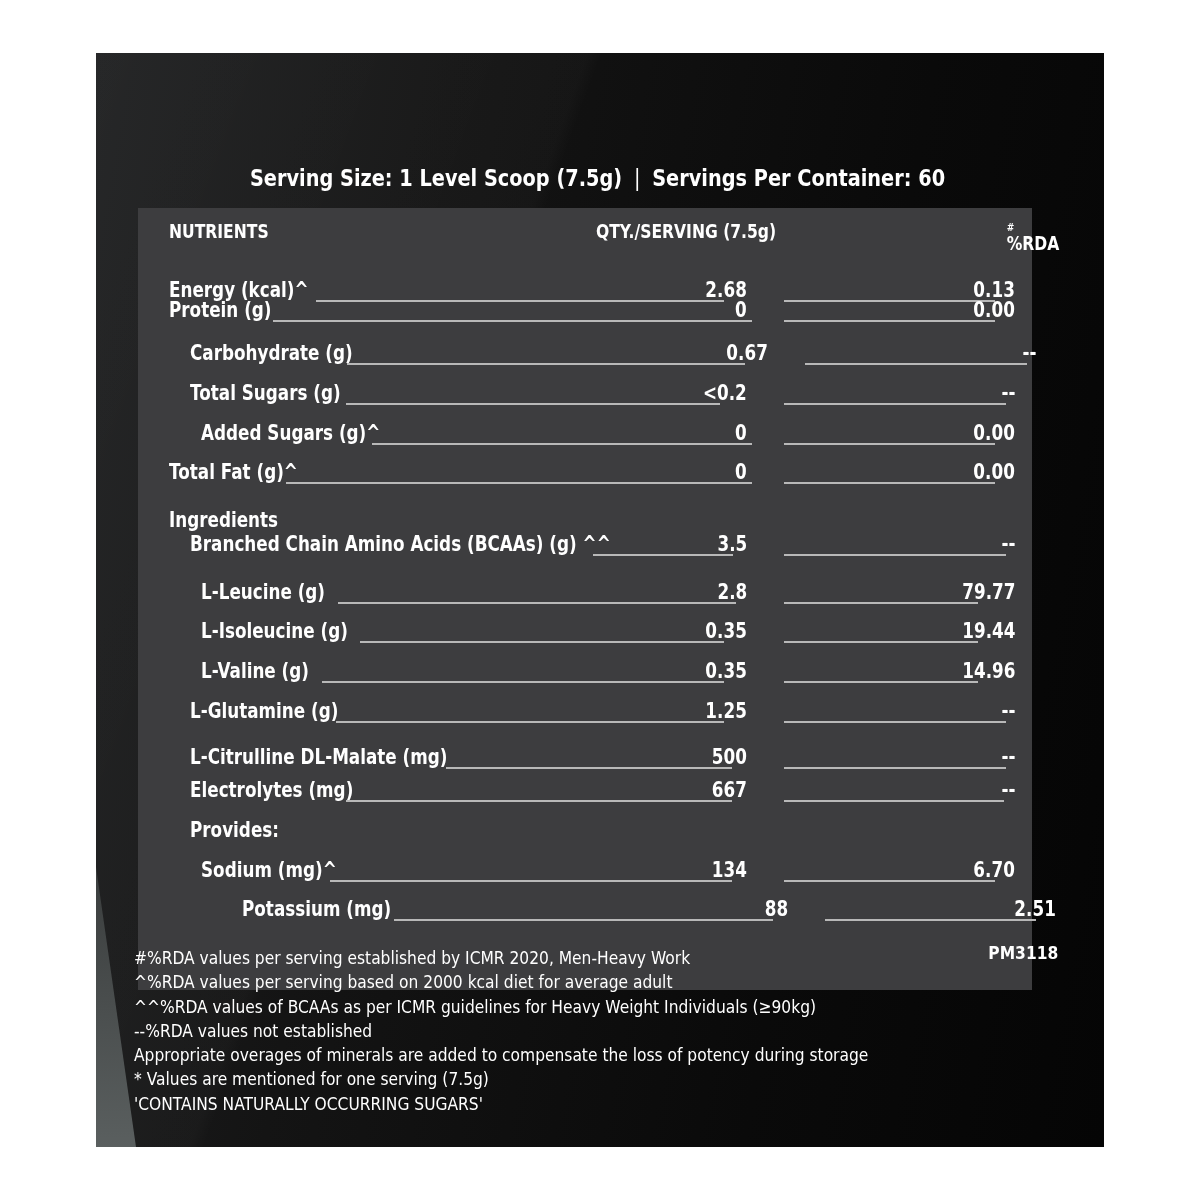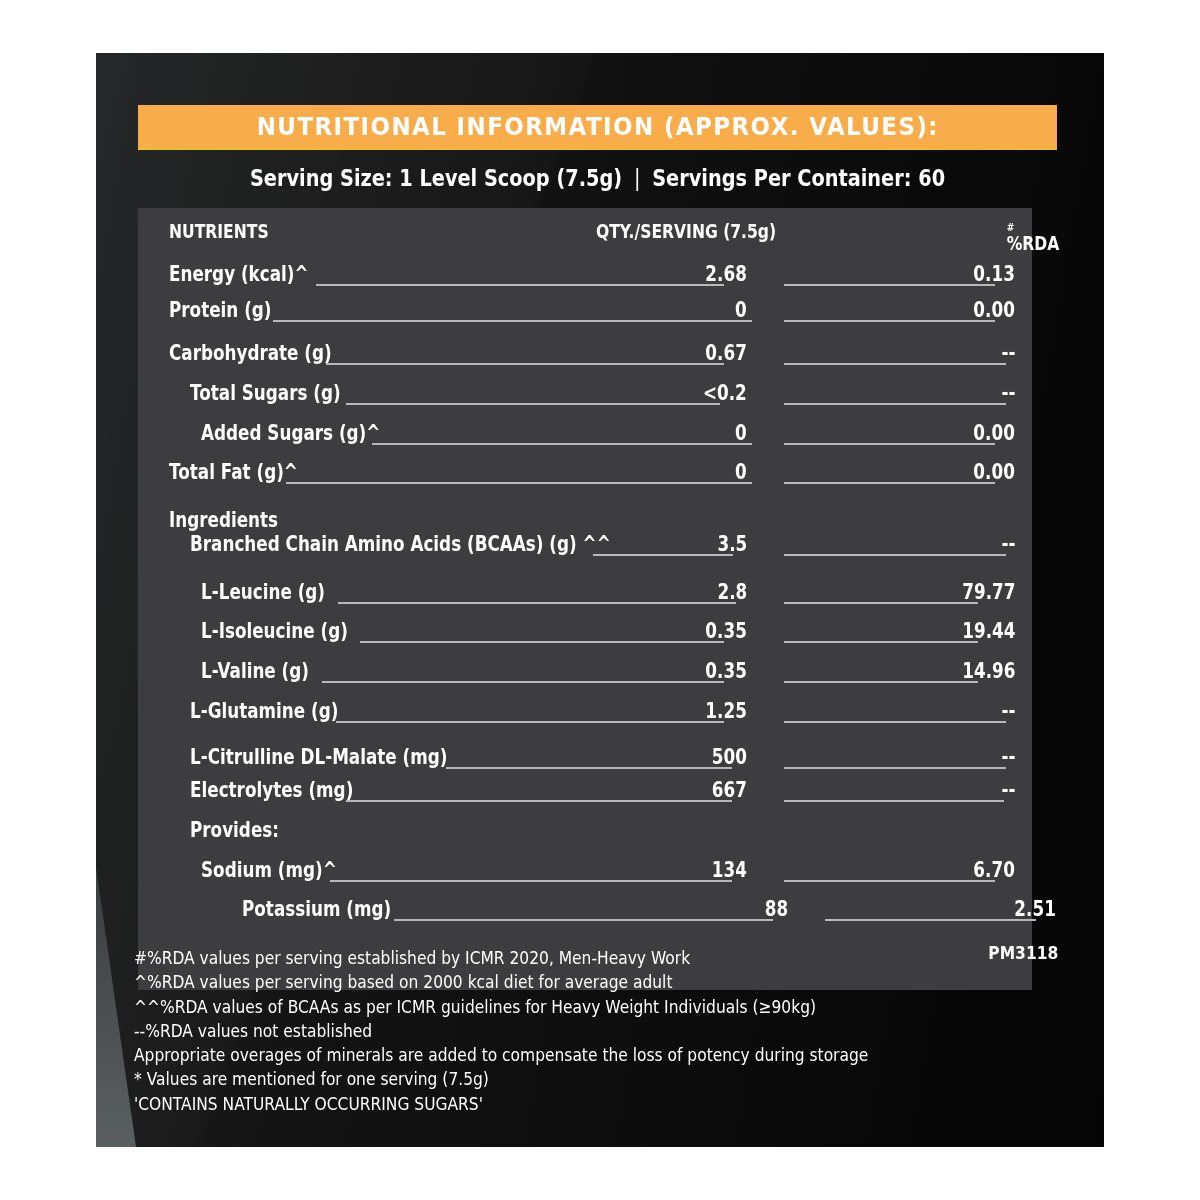--- a/index.html
+++ b/index.html
@@ -122,52 +122,49 @@
       transform-origin: right top;
     }
   </style>
 </head>
 <body>
 
 <div class="panel">
   <div class="sheen"></div>
   <div class="corner"></div>
 
-  <div class="banner">
-    <span class="banner-title">NUTRITIONAL INFORMATION (APPROX. VALUES):</span>
-  </div>
 
   <div class="serving">
     <span>Serving Size: 1 Level Scoop (7.5g)</span>
     <span class="sep">|</span>
     <span>Servings Per Container: 60</span>
   </div>
 
   <div class="table">
     <div class="thead">
       <span class="th-nutrients">NUTRIENTS</span>
       <span class="th-qty">QTY./SERVING (7.5g)</span>
       <span class="th-rda"><span>%RDA</span><sup>#</sup></span>
     </div>
     <div id="rows">
-        <div class="row" style="top: 48px;">
+        <div class="row" style="top: 64px;">
           <span class="label" style="left: 31px;">Energy (kcal)^</span>
           <div class="line1" style="left: 178px; width: 408px;"></div>
           <span class="qty">2.68</span>
           <div class="line2" style="left: 646px; width: 211px;"></div>
           <span class="rda">0.13</span>
         </div>
         <div class="row" style="top: 84px;">
           <span class="label" style="left: 31px;">Protein (g)</span>
           <div class="line1" style="left: 135px; width: 479px;"></div>
           <span class="qty">0</span>
           <div class="line2" style="left: 646px; width: 211px;"></div>
           <span class="rda">0.00</span>
         </div>
-        <div class="row" style="top: 127px;">
+        <div class="row" style="top: 127px; margin-left: 21px;">
           <span class="label" style="left: 31px;">Carbohydrate (g)</span>
           <div class="line1" style="left: 188px; width: 398px;"></div>
           <span class="qty">0.67</span>
           <div class="line2" style="left: 646px; width: 222px;"></div>
           <span class="rda">--</span>
         </div>
         <div class="row" style="top: 167px;">
           <span class="label" style="left: 52px;">Total Sugars (g)</span>
           <div class="line1" style="left: 208px; width: 374px;"></div>
           <span class="qty">&lt;0.2</span>

